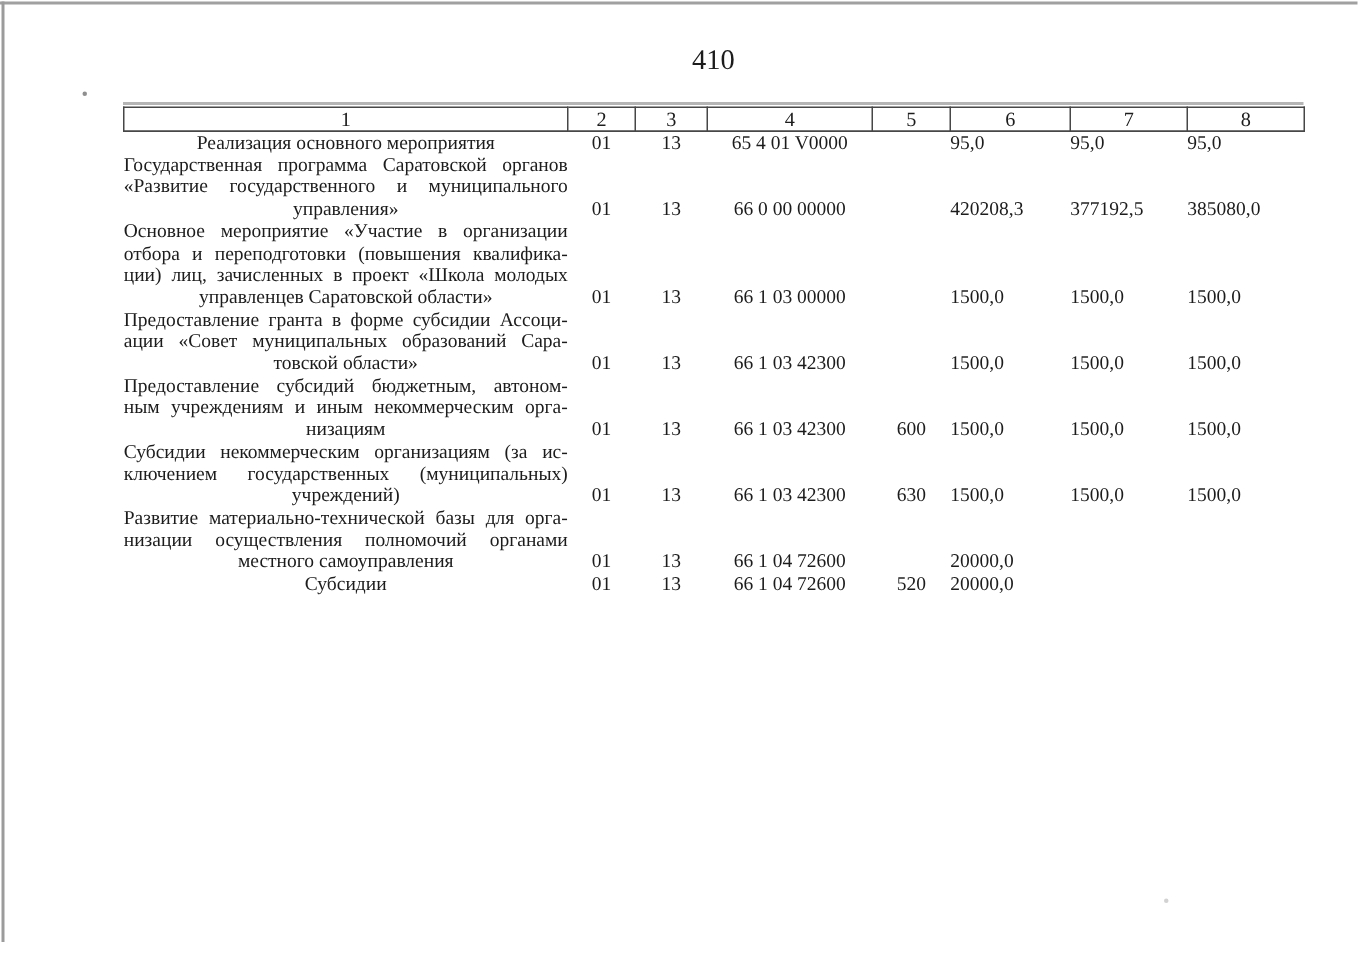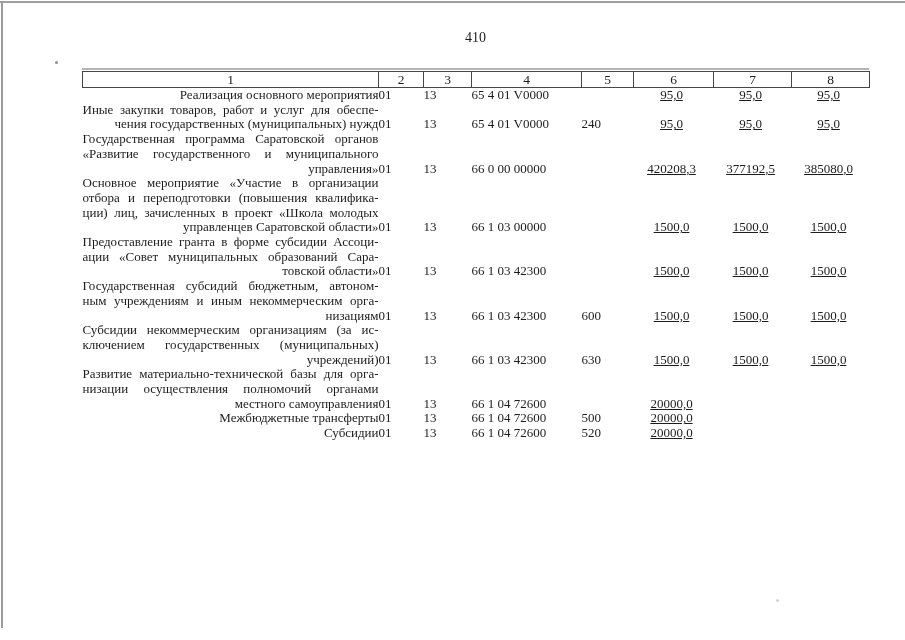--- a/index.html
+++ b/index.html
@@ -16,21 +16,21 @@
     width: 905px; height: 2px; background: #a0a0a0;
   }
   .scan-edge-left {
     position: absolute; top: 1px; left: 1px;
     width: 2px; height: 627px; background: #9b9b9b;
   }
   .scan-speck-1 { position: absolute; left: 55px; top: 61px; width: 3px; height: 3px; background: #8f8f8f; border-radius: 50%; }
   .scan-speck-2 { position: absolute; left: 776px; top: 599px; width: 3px; height: 3px; background: #d2d2d2; border-radius: 50%; }
   .page-number {
     position: absolute; top: 30px; left: 82px; width: 787px;
-    text-align: center; font-size: 14px;
+    text-align: center; font-size: 19px;
   }
   .scan-blur-line {
     position: absolute; left: 82px; top: 68px;
     width: 787px; height: 2px; background: #b5b5b5;
   }
   table.budget {
     position: absolute; left: 82px; top: 71px;
     width: 787px; table-layout: fixed;
     border-collapse: collapse;
     font-size: 13px;
@@ -41,23 +41,23 @@
     height: 15px; line-height: 15px;
     padding: 0; font-size: 13.5px;
   }
   table.budget tbody td {
     padding: 0;
     vertical-align: bottom;
     line-height: 14.7px;
   }
   td.col1 { padding-left: 6px; padding-right: 9px; }
   .jline { text-align: justify; text-align-last: justify; white-space: nowrap; }
-  .lline { text-align: right; white-space: nowrap; }
-  .c-center { text-align: left; }
-  .c-right { text-align: center; padding-right: 4px !important; text-decoration: underline; }
+  .lline { text-align: center; white-space: nowrap; }
+  .c-center { text-align: center; }
+  .c-right { text-align: left; padding-right: 4px !important; }
 </style>
 </head>
 <body>
 
 <div>
   <div class="scan-edge-top"></div>
   <div class="scan-edge-left"></div>
   <div class="scan-speck-1"></div>
   <div class="scan-speck-2"></div>
 
@@ -96,33 +96,20 @@
           <td class="c-center">01</td>
           <td class="c-center">13</td>
           <td class="c-center">65 4 01 V0000</td>
           <td class="c-center"></td>
           <td class="c-right">95,0</td>
           <td class="c-right">95,0</td>
           <td class="c-right">95,0</td>
         </tr>
         <tr>
           <td class="col1">
-            <div class="jline">Иные закупки товаров, работ и услуг для обеспе-</div>
-            <div class="lline">чения государственных (муниципальных) нужд</div>
-          </td>
-          <td class="c-center">01</td>
-          <td class="c-center">13</td>
-          <td class="c-center">65 4 01 V0000</td>
-          <td class="c-center">240</td>
-          <td class="c-right">95,0</td>
-          <td class="c-right">95,0</td>
-          <td class="c-right">95,0</td>
-        </tr>
-        <tr>
-          <td class="col1">
             <div class="jline">Государственная программа Саратовской органов</div>
             <div class="jline">«Развитие государственного и муниципального</div>
             <div class="lline">управления»</div>
           </td>
           <td class="c-center">01</td>
           <td class="c-center">13</td>
           <td class="c-center">66 0 00 00000</td>
           <td class="c-center"></td>
           <td class="c-right">420208,3</td>
           <td class="c-right">377192,5</td>
@@ -152,21 +139,21 @@
           <td class="c-center">01</td>
           <td class="c-center">13</td>
           <td class="c-center">66 1 03 42300</td>
           <td class="c-center"></td>
           <td class="c-right">1500,0</td>
           <td class="c-right">1500,0</td>
           <td class="c-right">1500,0</td>
         </tr>
         <tr>
           <td class="col1">
-            <div class="jline">Государственная субсидий бюджетным, автоном-</div>
+            <div class="jline">Предоставление субсидий бюджетным, автоном-</div>
             <div class="jline">ным учреждениям и иным некоммерческим орга-</div>
             <div class="lline">низациям</div>
           </td>
           <td class="c-center">01</td>
           <td class="c-center">13</td>
           <td class="c-center">66 1 03 42300</td>
           <td class="c-center">600</td>
           <td class="c-right">1500,0</td>
           <td class="c-right">1500,0</td>
           <td class="c-right">1500,0</td>
@@ -194,32 +181,20 @@
           <td class="c-center">01</td>
           <td class="c-center">13</td>
           <td class="c-center">66 1 04 72600</td>
           <td class="c-center"></td>
           <td class="c-right">20000,0</td>
           <td class="c-right"></td>
           <td class="c-right"></td>
         </tr>
         <tr>
           <td class="col1">
-            <div class="lline">Межбюджетные трансферты</div>
-          </td>
-          <td class="c-center">01</td>
-          <td class="c-center">13</td>
-          <td class="c-center">66 1 04 72600</td>
-          <td class="c-center">500</td>
-          <td class="c-right">20000,0</td>
-          <td class="c-right"></td>
-          <td class="c-right"></td>
-        </tr>
-        <tr>
-          <td class="col1">
             <div class="lline">Субсидии</div>
           </td>
           <td class="c-center">01</td>
           <td class="c-center">13</td>
           <td class="c-center">66 1 04 72600</td>
           <td class="c-center">520</td>
           <td class="c-right">20000,0</td>
           <td class="c-right"></td>
           <td class="c-right"></td>
         </tr>

